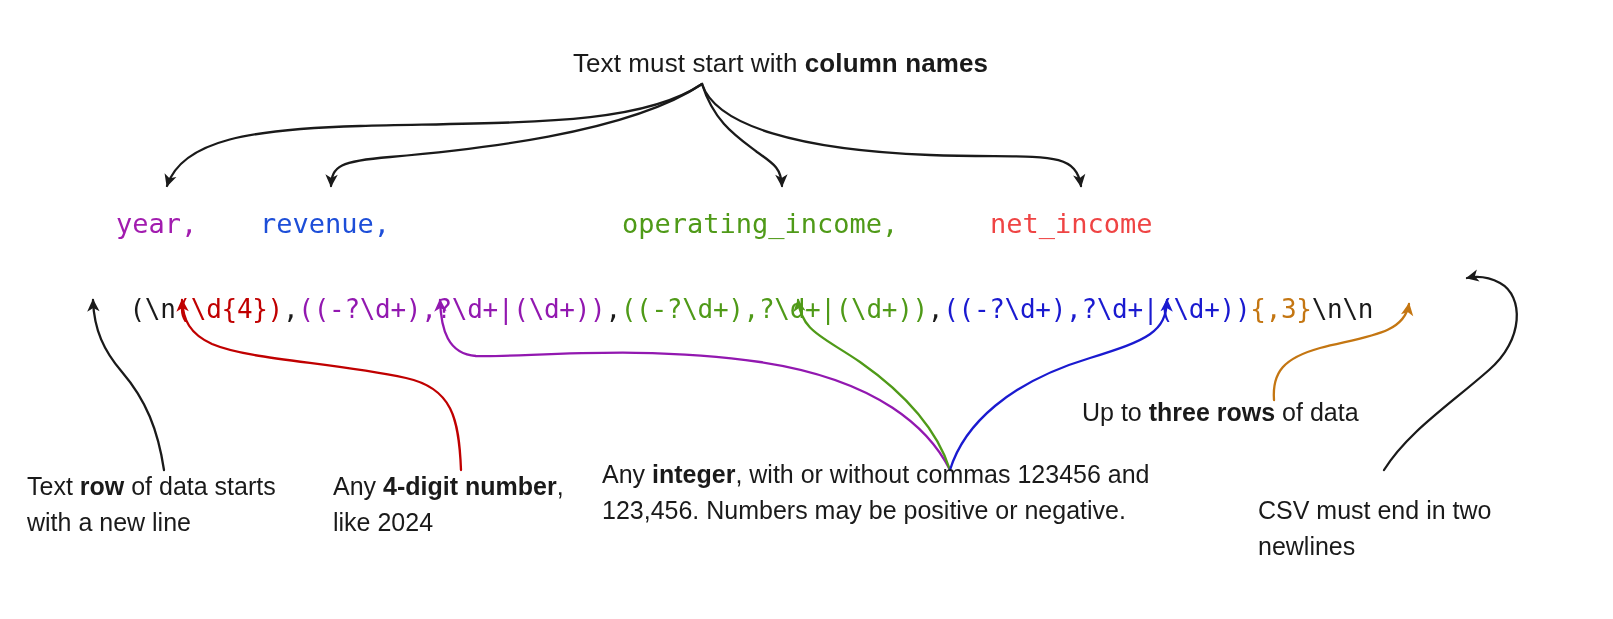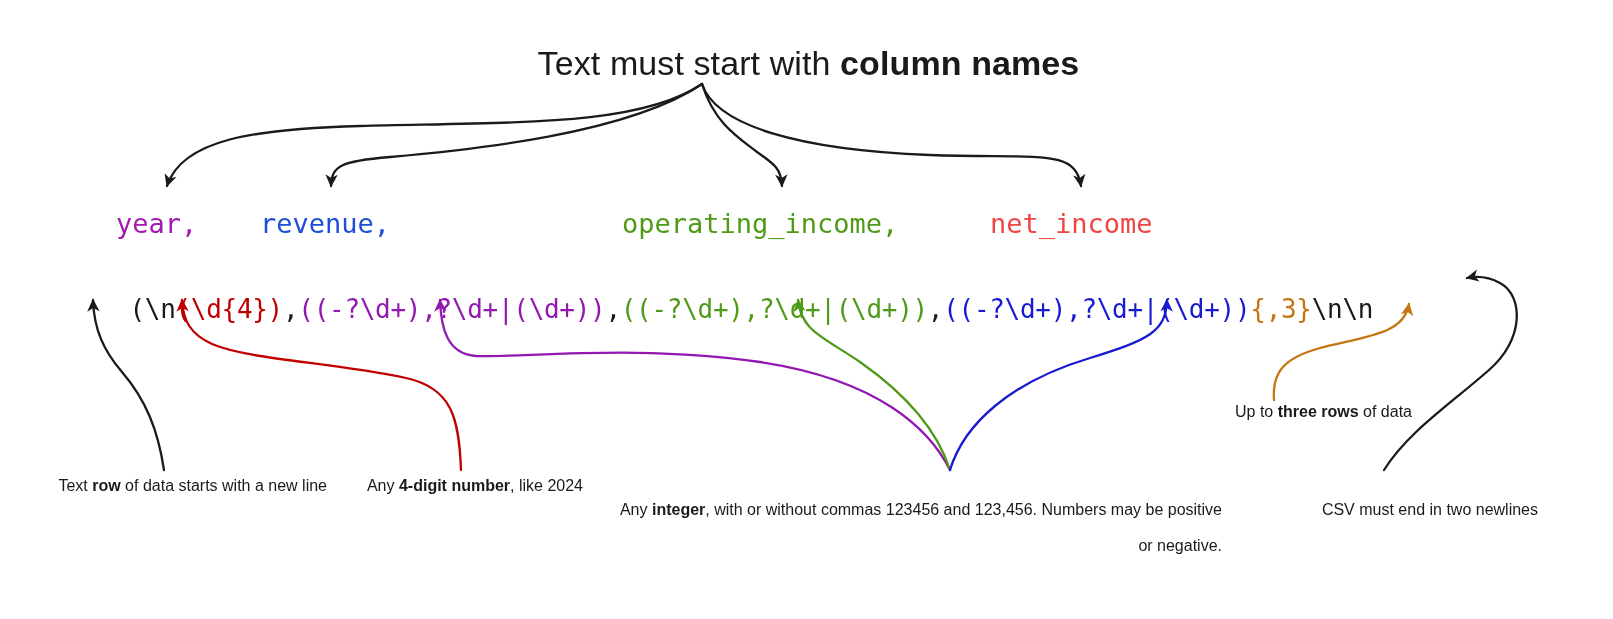--- a/index.html
+++ b/index.html
@@ -25,25 +25,24 @@
     pointer-events: none;
   }
 
   
   .title {
     position: absolute;
     left: 0;
     top: 46px;
     width: 1561px;
     text-align: center;
-    font-size: 34px;
+    font-size: 26px;
     line-height: 34px;
     letter-spacing: 0.1px;
     white-space: nowrap;
-    margin-left: 28px;
   }
   .title .bold { font-weight: bold; }
 
   
   .colrow {
     position: absolute;
     top: 204px;
     left: 0;
     width: 1613px;
     height: 40px;
@@ -63,30 +62,29 @@
     font-size: 26px;
     line-height: 34px;
     white-space: pre;
     letter-spacing: -0.3px;
   }
   .regexrow span { white-space: pre; }
 
   
   .caption {
     position: absolute;
-    font-size: 16px;
+    font-size: 25px;
     line-height: 36px;
     color: #1a1a1a;
-    text-align: right;
   }
   .caption .bold { font-weight: bold; }
 
   #cap-row      { left: 27px;   top: 468px; width: 300px; }
   #cap-year     { left: 333px;  top: 468px; width: 250px; }
-  #cap-int      { left: 602px;  top: 492px; width: 620px; }
+  #cap-int      { left: 602px;  top: 456px; width: 620px; }
   #cap-rows     { left: 1082px; top: 394px; width: 330px; white-space: nowrap; }
   #cap-end      { left: 1258px; top: 492px; width: 280px; }
 </style>
 </head>
 <body>
 
 <div id="stage">
 
   <svg id="arrows" viewBox="0 0 1613 619" xmlns="http://www.w3.org/2000/svg">
     <defs>

